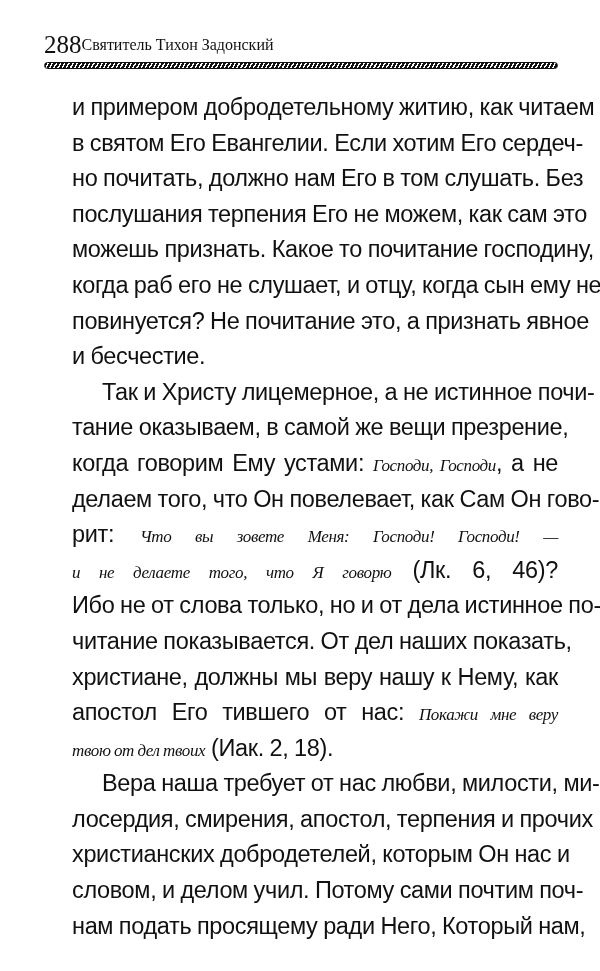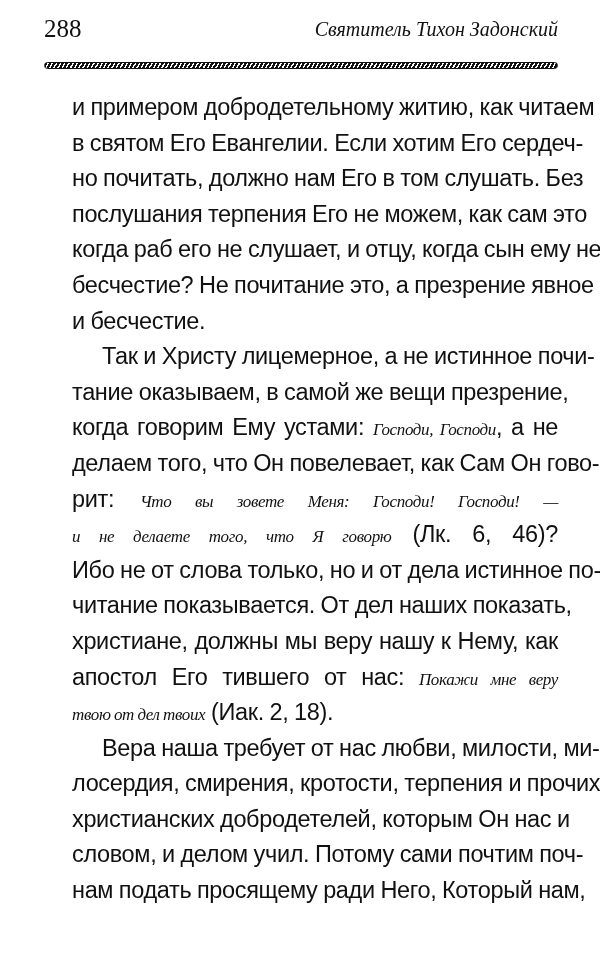--- a/index.html
+++ b/index.html
@@ -12,35 +12,33 @@
       height: 971px;
       position: relative;
       overflow: hidden;
       color: #111111;
       font-family: "Liberation Serif", "DejaVu Serif", serif;
     }
     .header {
       position: absolute;
       left: 44px;
       right: 42px;
-      top: 10px;
+      top: 26px;
       height: 34px;
       display: flex;
-      justify-content: space-between;
       align-items: flex-end;
     }
     .page-number {
       font-size: 25px;
       line-height: 30px;
       font-family: "Liberation Serif", serif;
     }
     .running-title {
-      font-size: 20px;
+      font-size: 16px;
       line-height: 30px;
-      font-style: italic;
       font-family: "Liberation Serif", serif;
     }
     .rule {
       position: absolute;
       left: 44px;
       width: 514px;
       top: 62px;
       height: 7px;
       border-radius: 4px;
       background:
@@ -87,37 +85,38 @@
   <span class="running-title">Святитель Тихон Задонский</span>
 </div>
 <div class="rule"></div>
 
 <div class="body-text" id="body-text">
     <div>
       <span class="line"><span>и примером добродетельному житию, как читаем</span></span>
       <span class="line"><span>в святом Его Евангелии. Если хотим Его сердеч-</span></span>
       <span class="line"><span>но почитать, должно нам Его в том слушать. Без</span></span>
       <span class="line"><span>послушания терпения Его не можем, как сам это</span></span>
+      <span class="line"><span>можешь признать. Какое то почитание господину,</span></span>
       <span class="line"><span>когда раб его не слушает, и отцу, когда сын ему не</span></span>
-      <span class="line"><span>бесчестие? Не почитание это, а презрение явное</span></span>
+      <span class="line"><span>повинуется? Не почитание это, а признать явное</span></span>
       <span class="line last"><span>и бесчестие.</span></span>
     </div>
     <div>
       <span class="line indent"><span>Так и Христу лицемерное, а не истинное почи-</span></span>
       <span class="line"><span>тание оказываем, в самой же вещи презрение,</span></span>
       <span class="line"><span>когда говорим Ему устами: </span><span class="it">Господи, Господи</span><span>, а не</span></span>
       <span class="line"><span>делаем того, что Он повелевает, как Сам Он гово-</span></span>
       <span class="line"><span>рит: </span><span class="it">Что вы зовете Меня: Господи! Господи! —</span></span>
       <span class="line"><span class="it">и не делаете того, что Я говорю</span><span> (Лк. 6, 46)?</span></span>
       <span class="line"><span>Ибо не от слова только, но и от дела истинное по-</span></span>
       <span class="line"><span>читание показывается. От дел наших показать,</span></span>
       <span class="line"><span>христиане, должны мы веру нашу к Нему, как</span></span>
       <span class="line"><span>апостол Его тившего от нас: </span><span class="it">Покажи мне веру</span></span>
       <span class="line last"><span class="it">твою от дел твоих</span><span> (Иак. 2, 18).</span></span>
     </div>
     <div>
       <span class="line indent"><span>Вера наша требует от нас любви, милости, ми-</span></span>
-      <span class="line"><span>лосердия, смирения, кротости, терпения и прочих</span></span>
+      <span class="line"><span>лосердия, смирения, апостол, терпения и прочих</span></span>
       <span class="line"><span>христианских добродетелей, которым Он нас и</span></span>
       <span class="line"><span>словом, и делом учил. Потому сами почтим поч-</span></span>
       <span class="line"><span>нам подать просящему ради Него, Который нам,</span></span>
     </div>
   </div>
 
 </body></html>

